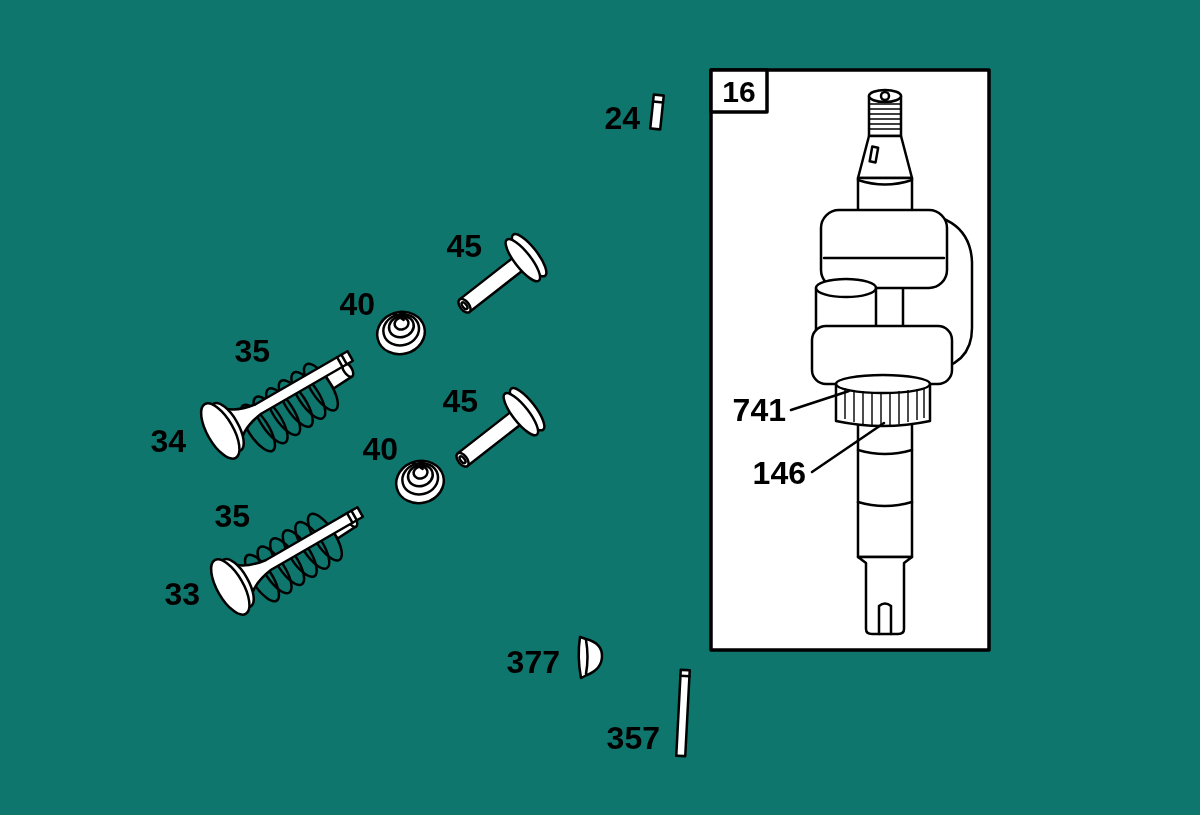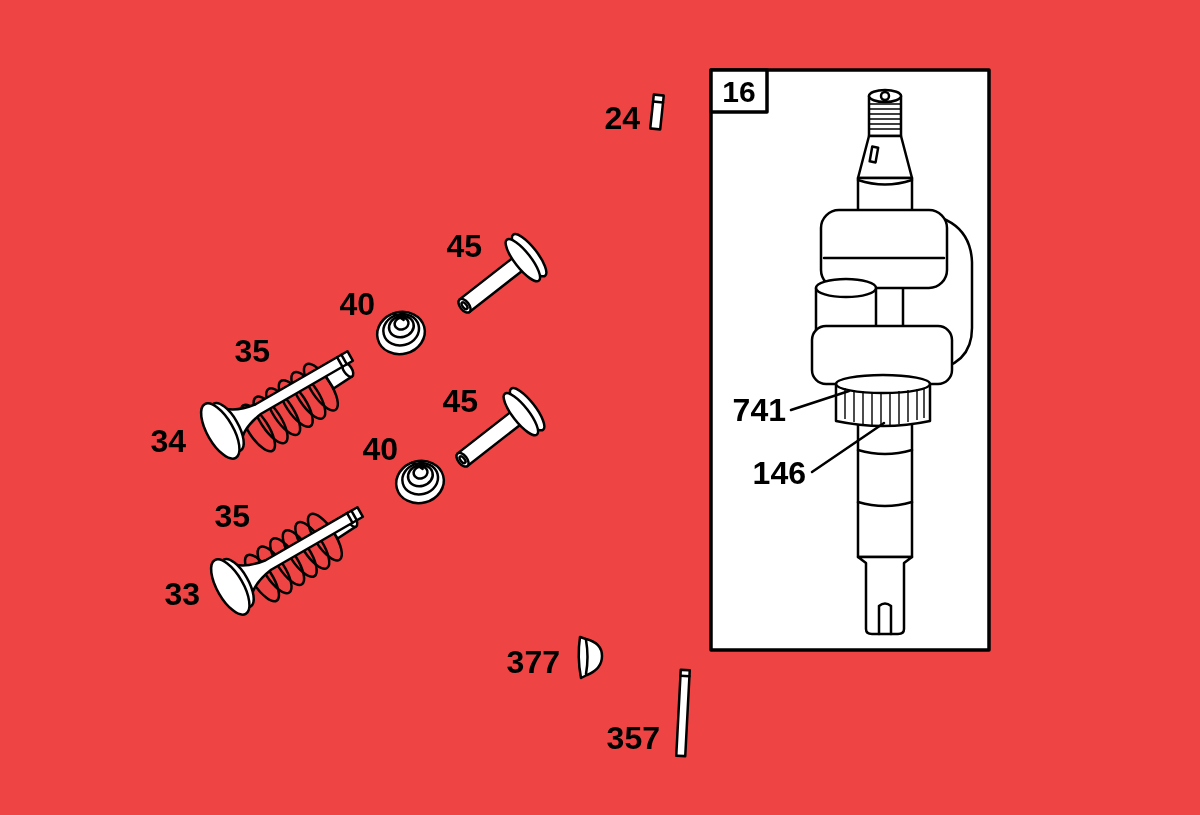--- a/index.html
+++ b/index.html
@@ -1,16 +1,16 @@
 <!DOCTYPE html>
 <html><head>
 <meta charset="utf-8">
 <style>
   html,body{margin:0;padding:0;background:#ffffff;}
-  #stage{position:relative;width:1200px;height:815px;background:#ef4444;overflow:hidden;}
+  #stage{position:relative;width:1200px;height:815px;background:#0f766e;overflow:hidden;}
   .s{fill:#ffffff;stroke:#000000;stroke-width:2.5;stroke-linejoin:round;}
   .sw{fill:#ffffff;stroke:#000000;stroke-width:3.5;stroke-linejoin:round;}
   .l{fill:none;stroke:#000000;stroke-width:2.5;stroke-linecap:round;}
   .t{fill:none;stroke:#000000;stroke-width:1.4;}
   .lbl{font-family:"Liberation Sans","DejaVu Sans",sans-serif;font-weight:bold;font-size:32px;fill:#000000;}
   .lbl16{font-family:"Liberation Sans","DejaVu Sans",sans-serif;font-weight:bold;font-size:30px;fill:#000000;}
 </style>
 </head>
 <body>
 

